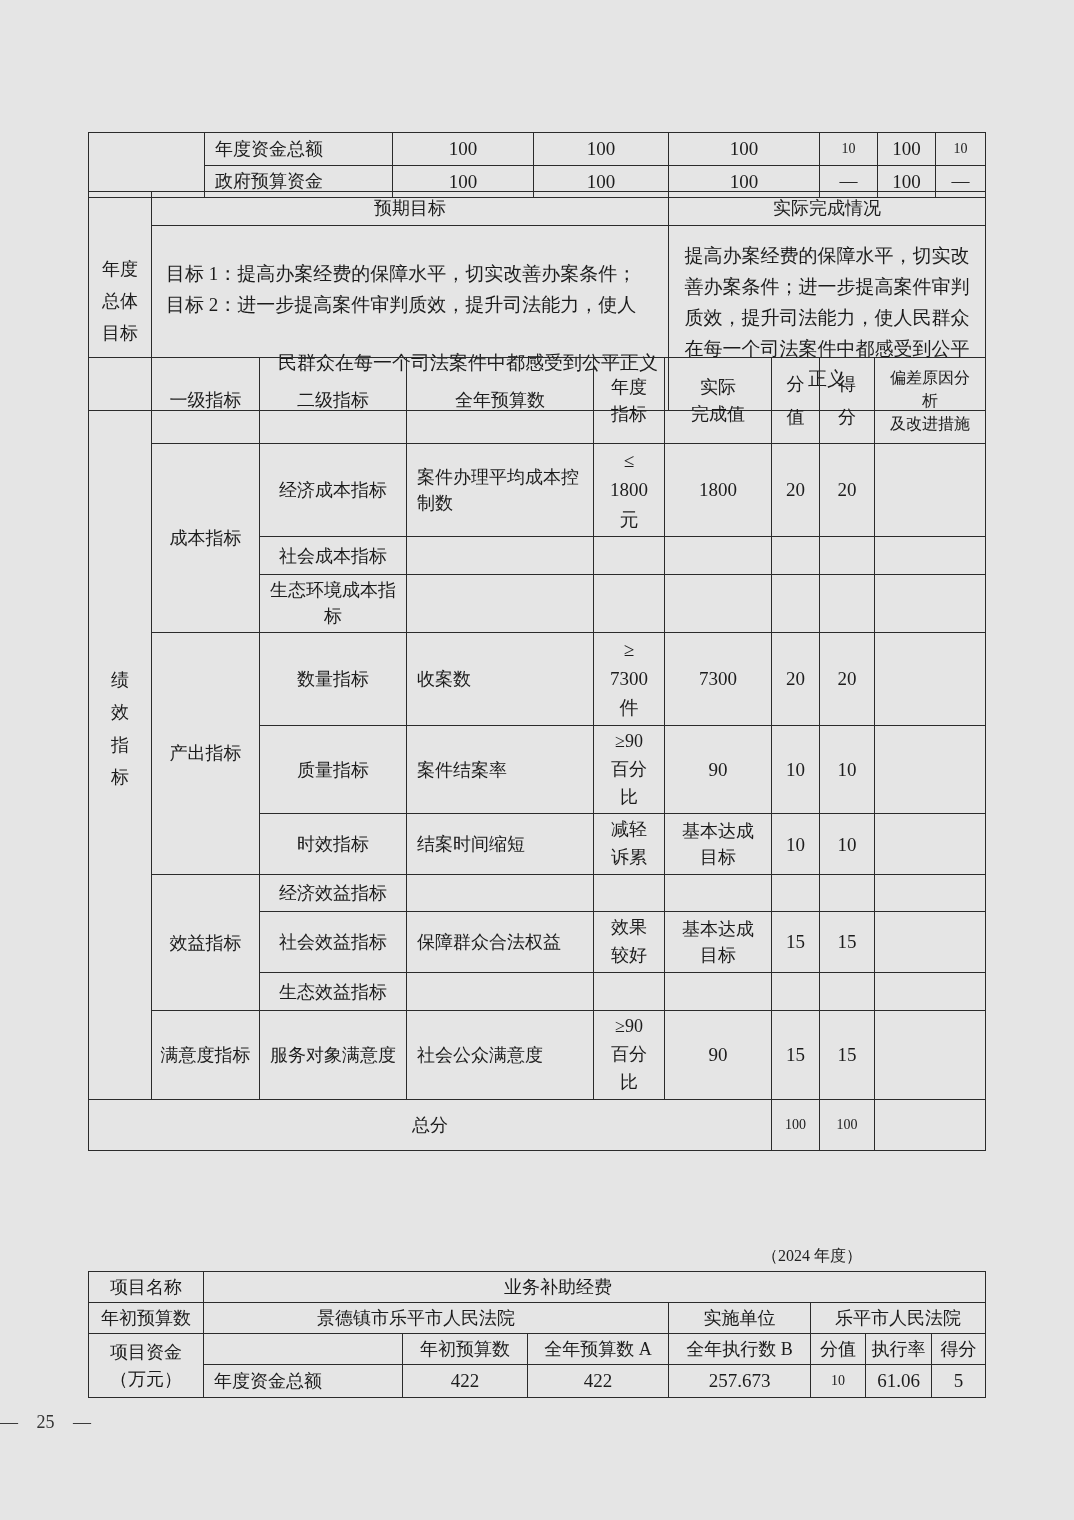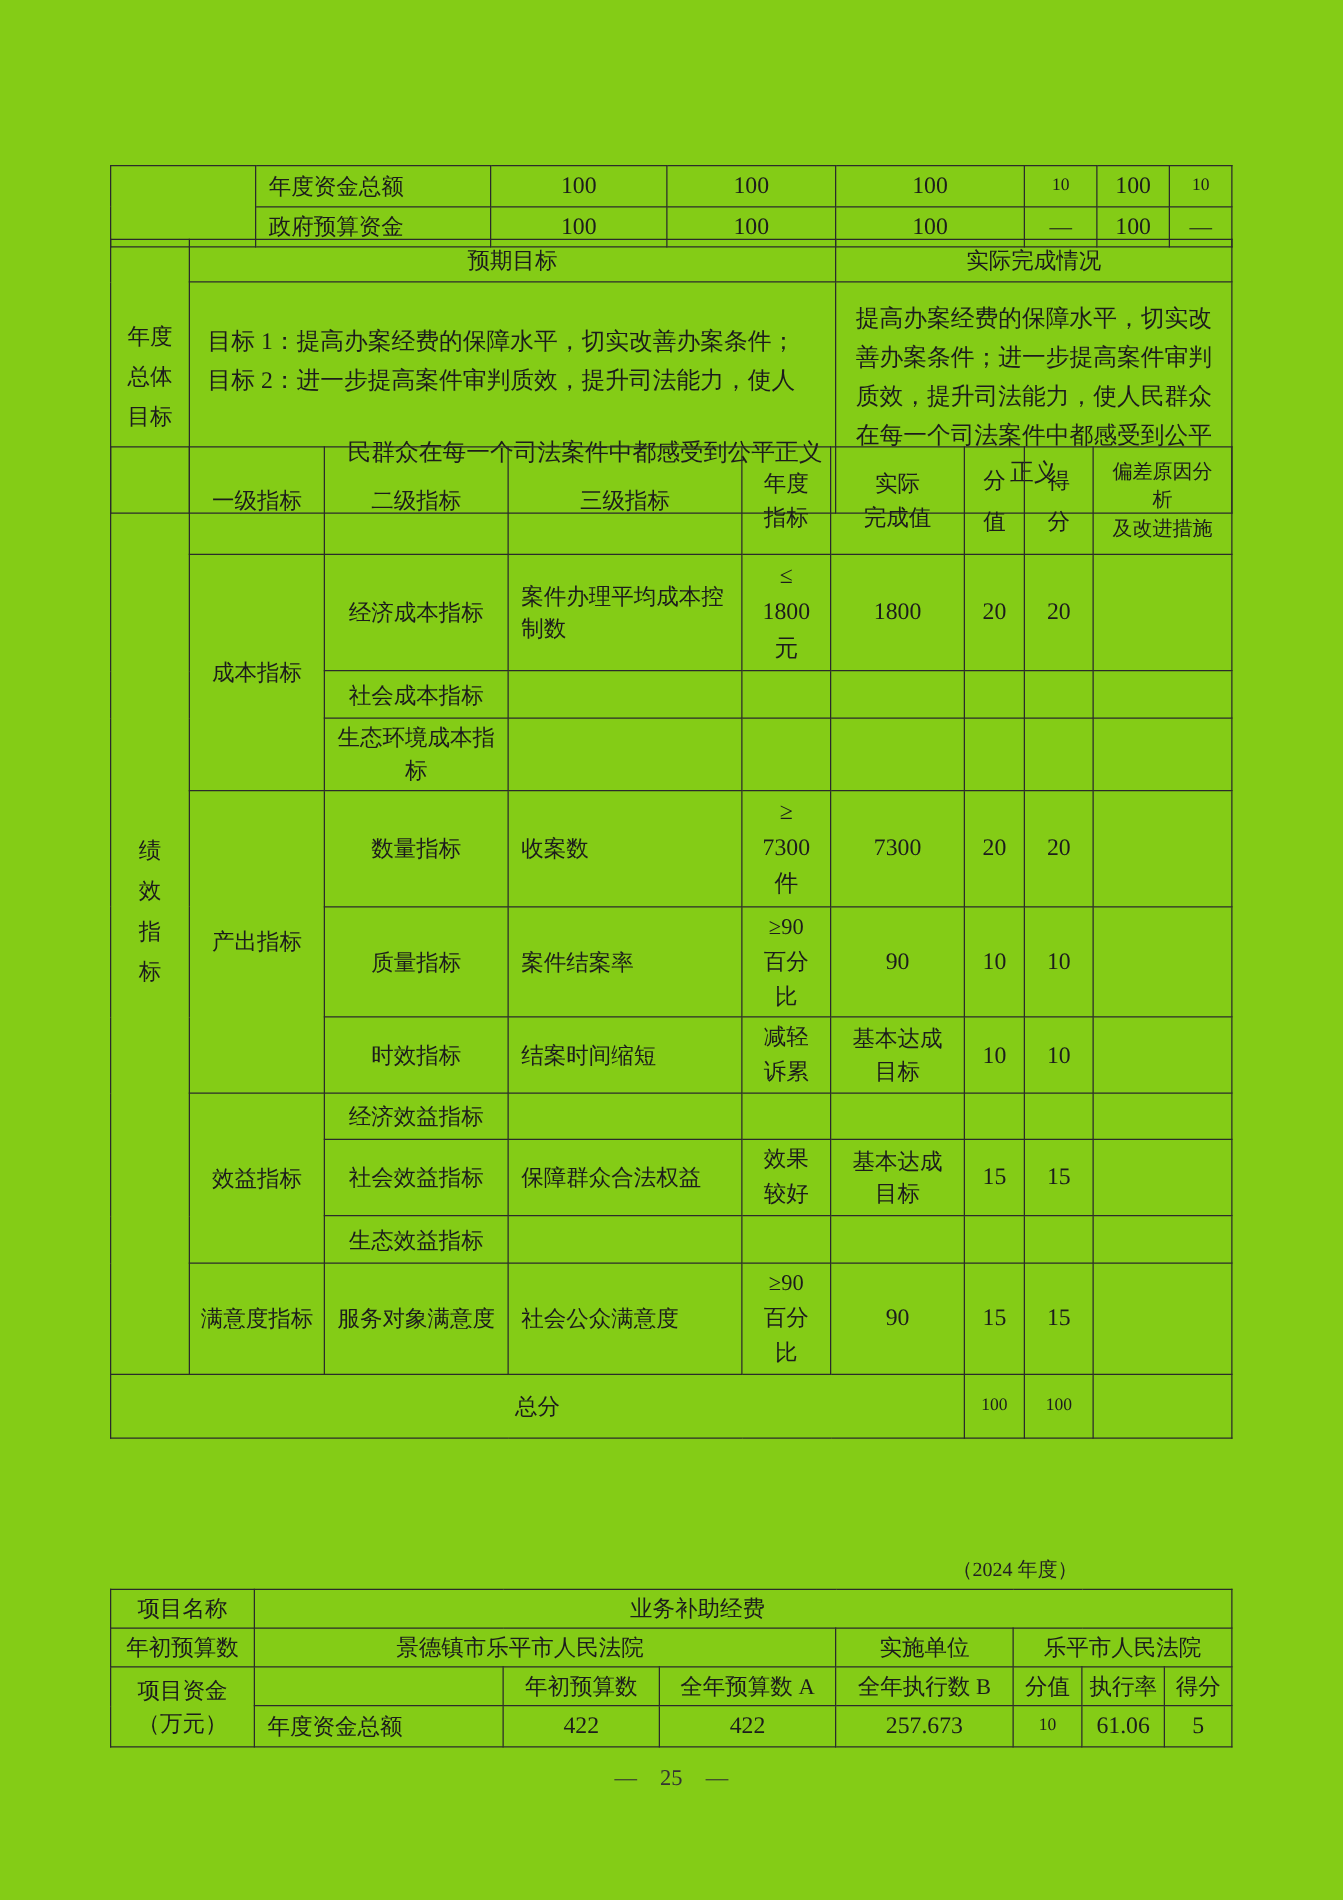--- a/index.html
+++ b/index.html
@@ -1,17 +1,17 @@
 <!DOCTYPE html>
 <html><head>
 <meta charset="utf-8">
 <style>
   html,body{margin:0;padding:0;background:#ffffff;}
   .page{
-    position:relative;width:1074px;height:1520px;background:#84cc16;
+    position:relative;width:1074px;height:1520px;background:#e5e5e5;
     font-family:"Liberation Serif","DejaVu Serif",serif;color:#1c1c1c;overflow:hidden;
   }
   table{border-collapse:collapse;table-layout:fixed;position:absolute;}
   td{
     border:1px solid #2b2b2b;text-align:center;vertical-align:middle;
     font-size:18px;line-height:1.45;padding:2px 4px;white-space:pre-line;overflow:hidden;
   }
   td.left{text-align:left;padding-left:10px;}
   td.num{font-size:19px;}
   td.small-num{font-size:14px;}
@@ -20,21 +20,21 @@
   .goal-cell{padding:6px 10px;vertical-align:middle;}
   .goal12{text-align:left;font-size:19px;line-height:1.65;white-space:pre-line;padding-left:4px;}
   .goal3{text-align:right;font-size:19px;line-height:1.65;}
   .goal-right{font-size:19px;line-height:1.62;}
   .doc-title{
     position:absolute;left:0;width:1074px;text-align:center;
     font-size:40px;font-weight:bold;letter-spacing:3px;color:#111;
     font-family:"Liberation Serif","DejaVu Serif",serif;
   }
   .doc-subtitle{position:absolute;left:0;width:862px;text-align:right;font-size:16px;color:#222;}
-  .page-footer{position:absolute;left:0;width:1074px;text-align:center;font-size:18px;word-spacing:14px;color:#333;}
+  .page-footer{position:absolute;left:0;width:1074px;text-align:left;font-size:18px;word-spacing:14px;color:#333;}
   .shift-left-lg{padding-right:77px;}
   .shift-left-sm{padding-right:44px;}
 </style>
 </head>
 <body>
 
 <div class="page">
 
   <table style="left:88px;top:132px;width:897px;">
     <colgroup>
@@ -112,21 +112,21 @@
         <col style="width:111px">
     </colgroup>
     <tbody>
         <tr style="height:86px">
       <td rowspan="11" class="vlabel">绩
 效
 指
 标</td>
       <td>一级指标</td>
       <td>二级指标</td>
-      <td>三级指标</td>
+      <td>全年预算数</td>
       <td>年度
 指标</td>
       <td>实际
 完成值</td>
       <td class="vlabel">分
 值</td>
       <td class="vlabel">得
 分</td>
       <td style="font-size:16px">偏差原因分
 析

